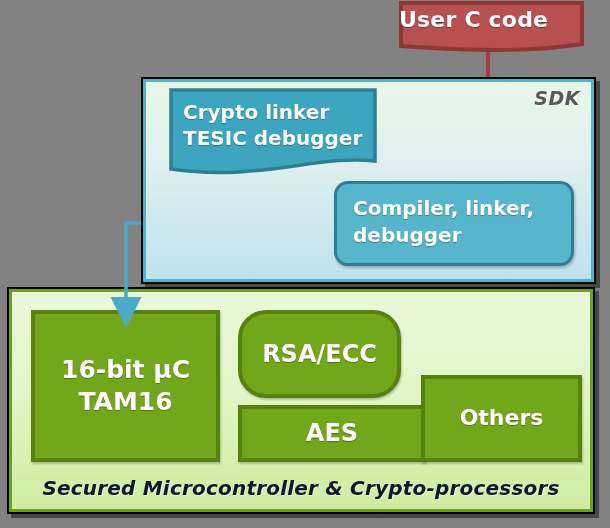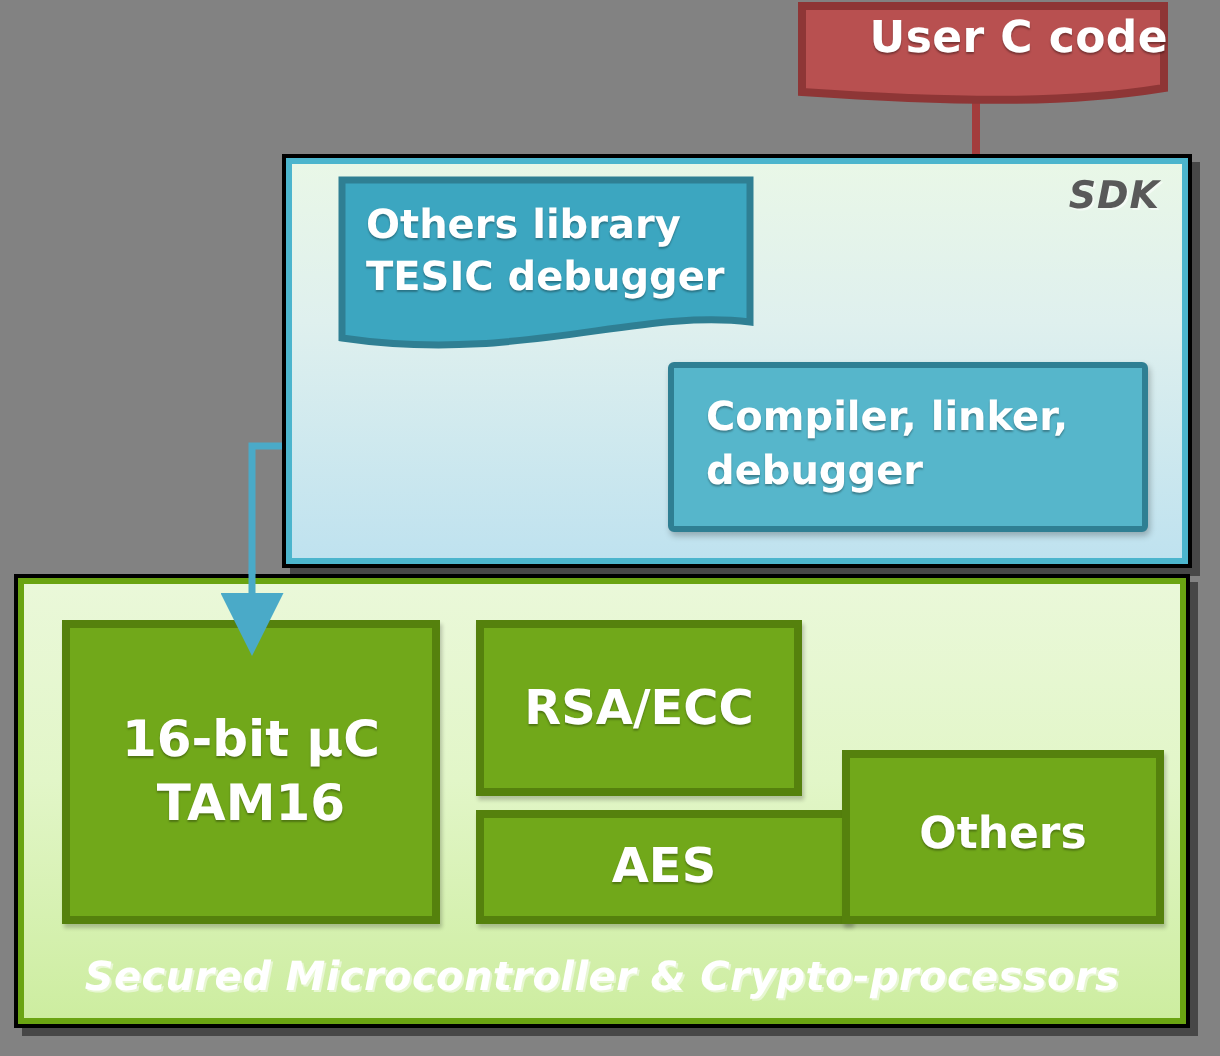--- a/index.html
+++ b/index.html
@@ -20,21 +20,21 @@
   .abs { position: absolute; box-sizing: border-box; }
 
   
   #user-code-box {
     left: 399px; top: 1px; width: 185px; height: 52px;
   }
   #user-code-box .shape { position:absolute; left:0; top:0; width:185px; height:52px; }
   #user-code-box .label {
     position: absolute;
     left: 0; top: 6px; width: 185px;
-    text-align: right;
+    text-align: left;
     color: #ffffff;
     font-size: 22px;
     font-weight: 600;
     letter-spacing: 0.2px;
     text-shadow: 0px 1px 1px rgba(0,0,0,0.35);
   }
 
   
   #sdk-box {
     left: 141px; top: 77px; width: 455px; height: 207px;
@@ -63,21 +63,21 @@
     position: absolute; left: 14px; top: 11px; width: 190px;
     color: #ffffff; font-size: 20px; font-weight: 600; line-height: 1.32;
     text-shadow: 0px 1px 1px rgba(0,0,0,0.3);
   }
 
   
   #compiler-box {
     left: 334px; top: 181px; width: 240px; height: 85px;
     background: #56b6cb;
     border: 3px solid #2f7f93;
-    border-radius: 3px;
+    border-radius: 14px;
     box-shadow: 1px 2px 3px rgba(0,0,0,0.25);
   }
   #compiler-box .label {
     position: absolute; left: 16px; top: 11px; width: 215px;
     color: #ffffff; font-size: 20px; font-weight: 600; line-height: 1.34;
     text-shadow: 0px 1px 1px rgba(0,0,0,0.3);
   }
 
   
   #hw-box {
@@ -86,21 +86,21 @@
     box-shadow: 4px 4px 0 rgba(0,0,0,0.45);
   }
   #hw-inner {
     position: absolute; left: 0; top: 0; right: 0; bottom: 0;
     border: 3px solid #6aa412;
     background: linear-gradient(to bottom, #eaf8d9 0%, #e2f6c8 45%, #cdeda0 100%);
   }
   #hw-caption {
     position: absolute; left: 0; right: 0; bottom: 12px;
     text-align: center;
-    color: #ffffff;
+    color: #0f172a;
     font-size: 20px;
     font-style: italic;
     font-weight: 700;
     letter-spacing: 0.2px;
     text-shadow: 1px 1px 0 rgba(255,255,255,0.5);
   }
 
   
   .module {
     position: absolute;
@@ -114,21 +114,21 @@
   }
   .module .mlabel {
     color: #ffffff;
     font-weight: 600;
     text-align: center;
     line-height: 1.28;
     text-shadow: 0px 1px 1px rgba(0,0,0,0.3);
   }
   #mod-tam16 { left: 31px; top: 310px; width: 189px; height: 152px; }
   #mod-tam16 .mlabel { font-size: 25px; }
-  #mod-rsa   { left: 238px; top: 310px; width: 163px; height: 88px; }
+  #mod-rsa   { left: 238px; top: 310px; width: 163px; height: 88px; border-radius: 28px; }
   #mod-rsa .mlabel { font-size: 24px; }
   #mod-aes   { left: 238px; top: 405px; width: 188px; height: 57px; }
   #mod-aes .mlabel { font-size: 24px; }
   #mod-des   { left: 421px; top: 310px; width: 161px; height: 58px; }
   #mod-des .mlabel { font-size: 20px; }
   #mod-others{ left: 421px; top: 375px; width: 161px; height: 87px; align-items: center; }
   #mod-others .mlabel { font-size: 22px; }
 
   
   .connector { position: absolute; left: 0; top: 0; width: 610px; height: 528px; pointer-events: none; }
@@ -171,21 +171,21 @@
   <div class="abs" id="sdk-box">
     <div id="sdk-inner"></div>
     <div id="sdk-label">SDK</div>
   </div>
 
   <div class="abs" id="crypto-box">
     <svg class="shape" viewBox="0 0 208 90" preserveAspectRatio="none" xmlns="http://www.w3.org/2000/svg">
       <path d="M2,2 L206,2 L206,73 C150,66 90,94 2,81 Z" fill="#3ca6c0" stroke="#2f7f93" stroke-width="3.5"></path>
     </svg>
     <div class="label">
-      <span>Others library</span><br>
+      <span>Crypto linker</span><br>
       <span>TESIC debugger</span>
     </div>
   </div>
 
   <div class="abs" id="compiler-box">
     <div class="label">
       <span>Compiler, linker,</span><br>
       <span>debugger</span>
     </div>
   </div>

